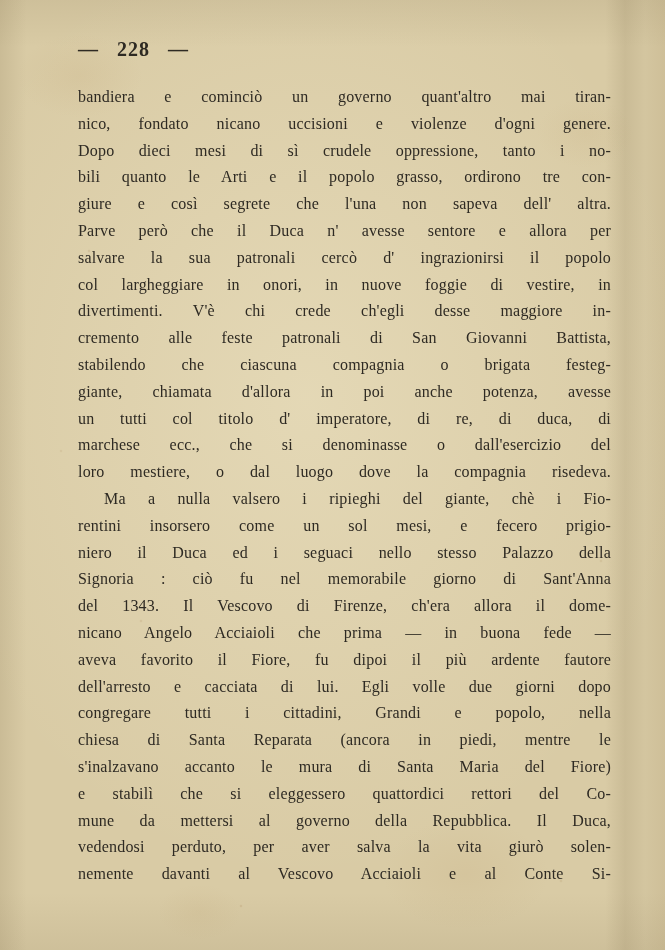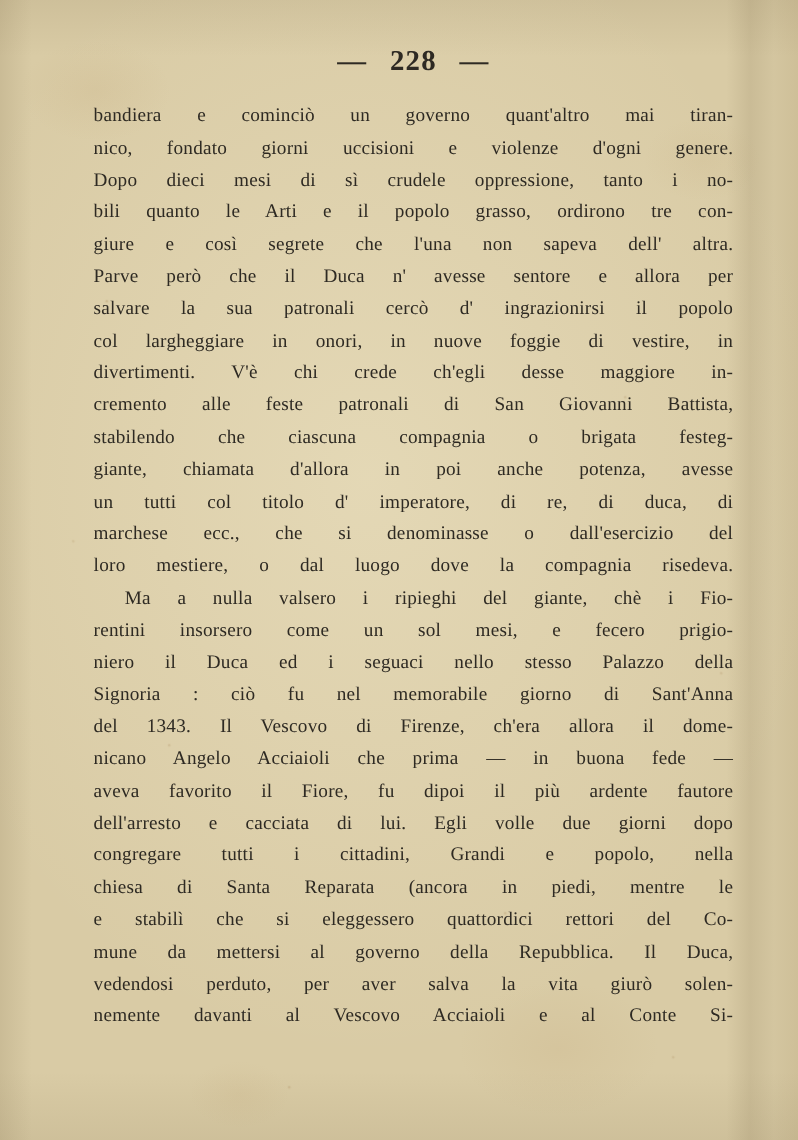--- a/index.html
+++ b/index.html
@@ -51,22 +51,22 @@
       240px 905px 1px rgba(150,110,60,0.22),
       60px 450px 1px rgba(150,110,60,0.16),
       560px 880px 1px rgba(150,110,60,0.18);
     pointer-events: none;
   }
   .page-number {
     position: absolute;
     top: 38px;
     left: 78px;
     width: 533px;
-    text-align: center;
-    font-size: 24px;
+    text-align: left;
+    font-size: 20px;
     font-weight: 700;
     letter-spacing: 1px;
     word-spacing: 12px;
   }
   .text-block {
     position: absolute;
     top: 84px;
     left: 78px;
     width: 533px;
   }
@@ -89,21 +89,21 @@
 <body>
 
 <div class="scan">
 
   <div class="page-number">— 228 —</div>
 
   <div class="text-block">
 
     <div class="para">
       <div class="line">bandiera e cominciò un governo quant'altro mai tiran-</div>
-      <div class="line">nico, fondato giorni uccisioni e violenze d'ogni genere.</div>
+      <div class="line">nico, fondato nicano uccisioni e violenze d'ogni genere.</div>
       <div class="line">Dopo dieci mesi di sì crudele oppressione, tanto i no-</div>
       <div class="line">bili quanto le Arti e il popolo grasso, ordirono tre con-</div>
       <div class="line">giure e così segrete che l'una non sapeva dell' altra.</div>
       <div class="line">Parve però che il Duca n' avesse sentore e allora per</div>
       <div class="line">salvare la sua patronali cercò d' ingrazionirsi il popolo</div>
       <div class="line">col largheggiare in onori, in nuove foggie di vestire, in</div>
       <div class="line">divertimenti. V'è chi crede ch'egli desse maggiore in-</div>
       <div class="line">cremento alle feste patronali di San Giovanni Battista,</div>
       <div class="line">stabilendo che ciascuna compagnia o brigata festeg-</div>
       <div class="line">giante, chiamata d'allora in poi anche potenza, avesse</div>
@@ -116,20 +116,21 @@
       <div class="line indent">Ma a nulla valsero i ripieghi del giante, chè i Fio-</div>
       <div class="line">rentini insorsero come un sol mesi, e fecero prigio-</div>
       <div class="line">niero il Duca ed i seguaci nello stesso Palazzo della</div>
       <div class="line">Signoria : ciò fu nel memorabile giorno di Sant'Anna</div>
       <div class="line">del 1343. Il Vescovo di Firenze, ch'era allora il dome-</div>
       <div class="line">nicano Angelo Acciaioli che prima — in buona fede —</div>
       <div class="line">aveva favorito il Fiore, fu dipoi il più ardente fautore</div>
       <div class="line">dell'arresto e cacciata di lui. Egli volle due giorni dopo</div>
       <div class="line">congregare tutti i cittadini, Grandi e popolo, nella</div>
       <div class="line">chiesa di Santa Reparata (ancora in piedi, mentre le</div>
+      <div class="line">s'inalzavano accanto le mura di Santa Maria del Fiore)</div>
       <div class="line">e stabilì che si eleggessero quattordici rettori del Co-</div>
       <div class="line">mune da mettersi al governo della Repubblica. Il Duca,</div>
       <div class="line">vedendosi perduto, per aver salva la vita giurò solen-</div>
       <div class="line">nemente davanti al Vescovo Acciaioli e al Conte Si-</div>
     </div>
 
   </div>
 </div>
 
 </body></html>

